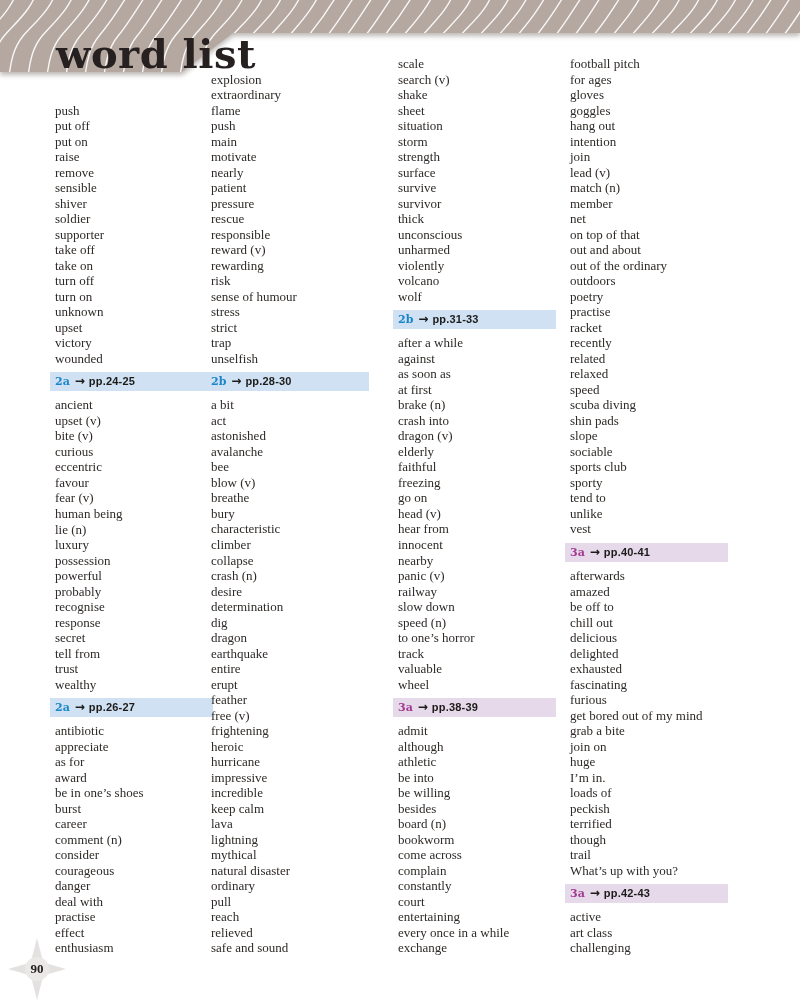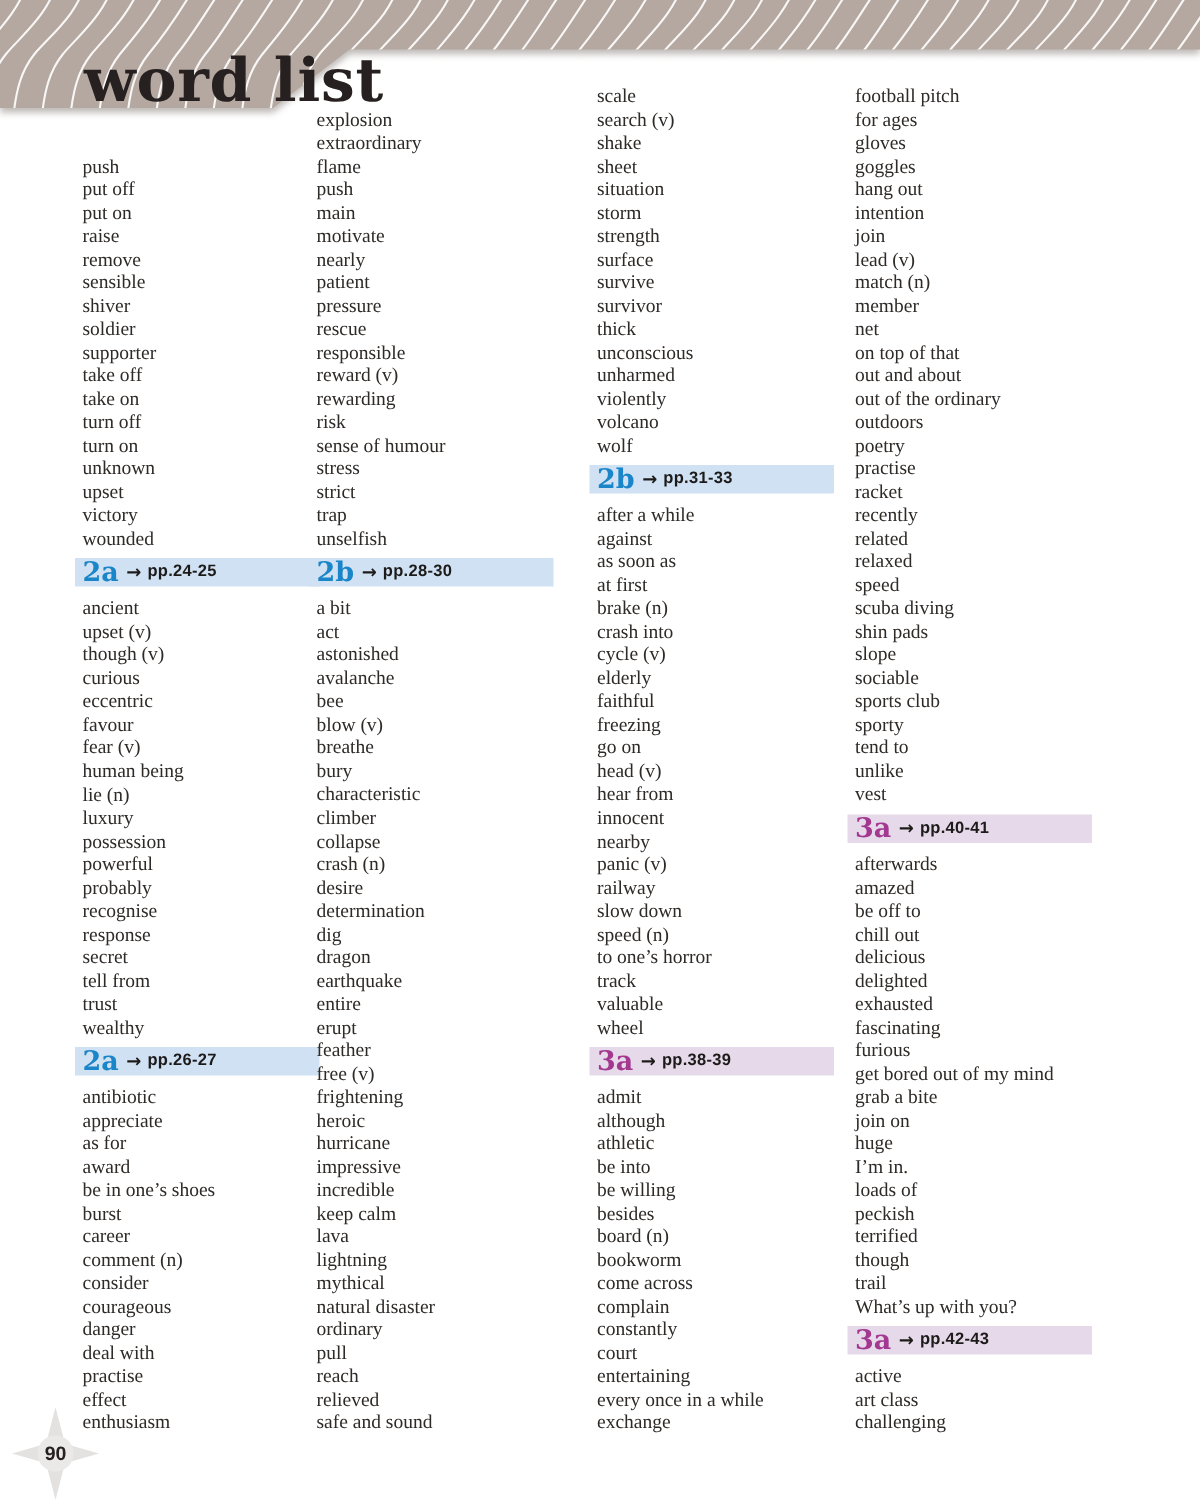--- a/index.html
+++ b/index.html
@@ -19,38 +19,38 @@
   .column.c2{left:211px;}
   .column.c3{left:398px;}
   .column.c4{left:570px;}
   .word{height:var(--lh);line-height:var(--lh);font-size:13px;color:var(--ink);
         white-space:nowrap;}
   .section-header{height:31.06px;display:flex;align-items:center;margin-left:-5px;}
   .pill{width:163px;height:19px;display:flex;align-items:center;
         padding-left:5px;box-sizing:border-box;}
   .pill.blue{background:var(--blue-bg);}
   .pill.purple{background:var(--purple-bg);}
-  .sec-id{font-family:"DejaVu Serif", serif;font-weight:bold;font-size:18px;line-height:19px;}
+  .sec-id{font-family:"DejaVu Serif", serif;font-weight:bold;font-size:11px;line-height:19px;}
   .pill.blue .sec-id{color:var(--blue);}
   .pill.purple .sec-id{color:var(--purple);}
   .sec-arrow{font-family:"DejaVu Sans", sans-serif;font-weight:bold;font-size:12px;
              color:#1d1b1a;margin:0 4px 0 5px;line-height:19px;}
   .sec-pages{font-family:"Liberation Sans", sans-serif;font-weight:bold;font-size:11px;
              color:#1d1b1a;letter-spacing:0.2px;line-height:19px;}
   
   .compass{position:absolute;left:8px;top:938px;width:58px;height:62px;z-index:2;}
   .star-v{position:absolute;left:50%;top:0;width:16px;height:62px;margin-left:-8px;
           background:#e4e2e1;clip-path:polygon(50% 0,100% 50%,50% 100%,0 50%);}
   .star-h{position:absolute;left:0;top:50%;width:58px;height:14px;margin-top:-7px;
           background:#e4e2e1;clip-path:polygon(0 50%,42% 0,58% 50%,42% 100%);}
   .star-h.right{clip-path:polygon(100% 50%,58% 0,42% 50%,58% 100%);}
   .star-circle{position:absolute;left:50%;top:50%;width:24px;height:24px;margin:-12px 0 0 -12px;
                border-radius:50%;background:#ebe9e8;}
   .page-number{position:absolute;left:0;top:50%;width:58px;margin-top:-8px;text-align:center;
-               font-family:Liberation Sans, sans-serif;font-weight:bold;font-size:13px;color:#262120;}
+               font-family:Liberation Serif, serif;font-weight:bold;font-size:13px;color:#262120;}
 </style>
 </head>
 <body>
 
 <div class="page">
 
   <svg class="band-svg" width="800" height="95" viewBox="0 0 800 95">
     <defs>
       <clipPath id="bandclip">
         <polygon points="0,0 800,0 800,33 233,33 182,72 0,72"></polygon>
@@ -135,21 +135,21 @@
         <div class="word">wounded</div>
         <div class="section-header">
           <div class="pill blue">
             <span class="sec-id">2a</span>
             <span class="sec-arrow">→</span>
             <span class="sec-pages">pp.24-25</span>
           </div>
         </div>
         <div class="word">ancient</div>
         <div class="word">upset (v)</div>
-        <div class="word">though (v)</div>
+        <div class="word">bite (v)</div>
         <div class="word">curious</div>
         <div class="word">eccentric</div>
         <div class="word">favour</div>
         <div class="word">fear (v)</div>
         <div class="word">human being</div>
         <div class="word">lie (n)</div>
         <div class="word">luxury</div>
         <div class="word">possession</div>
         <div class="word">powerful</div>
         <div class="word">probably</div>
@@ -269,21 +269,21 @@
             <span class="sec-arrow">→</span>
             <span class="sec-pages">pp.31-33</span>
           </div>
         </div>
         <div class="word">after a while</div>
         <div class="word">against</div>
         <div class="word">as soon as</div>
         <div class="word">at first</div>
         <div class="word">brake (n)</div>
         <div class="word">crash into</div>
-        <div class="word">cycle (v)</div>
+        <div class="word">dragon (v)</div>
         <div class="word">elderly</div>
         <div class="word">faithful</div>
         <div class="word">freezing</div>
         <div class="word">go on</div>
         <div class="word">head (v)</div>
         <div class="word">hear from</div>
         <div class="word">innocent</div>
         <div class="word">nearby</div>
         <div class="word">panic (v)</div>
         <div class="word">railway</div>

